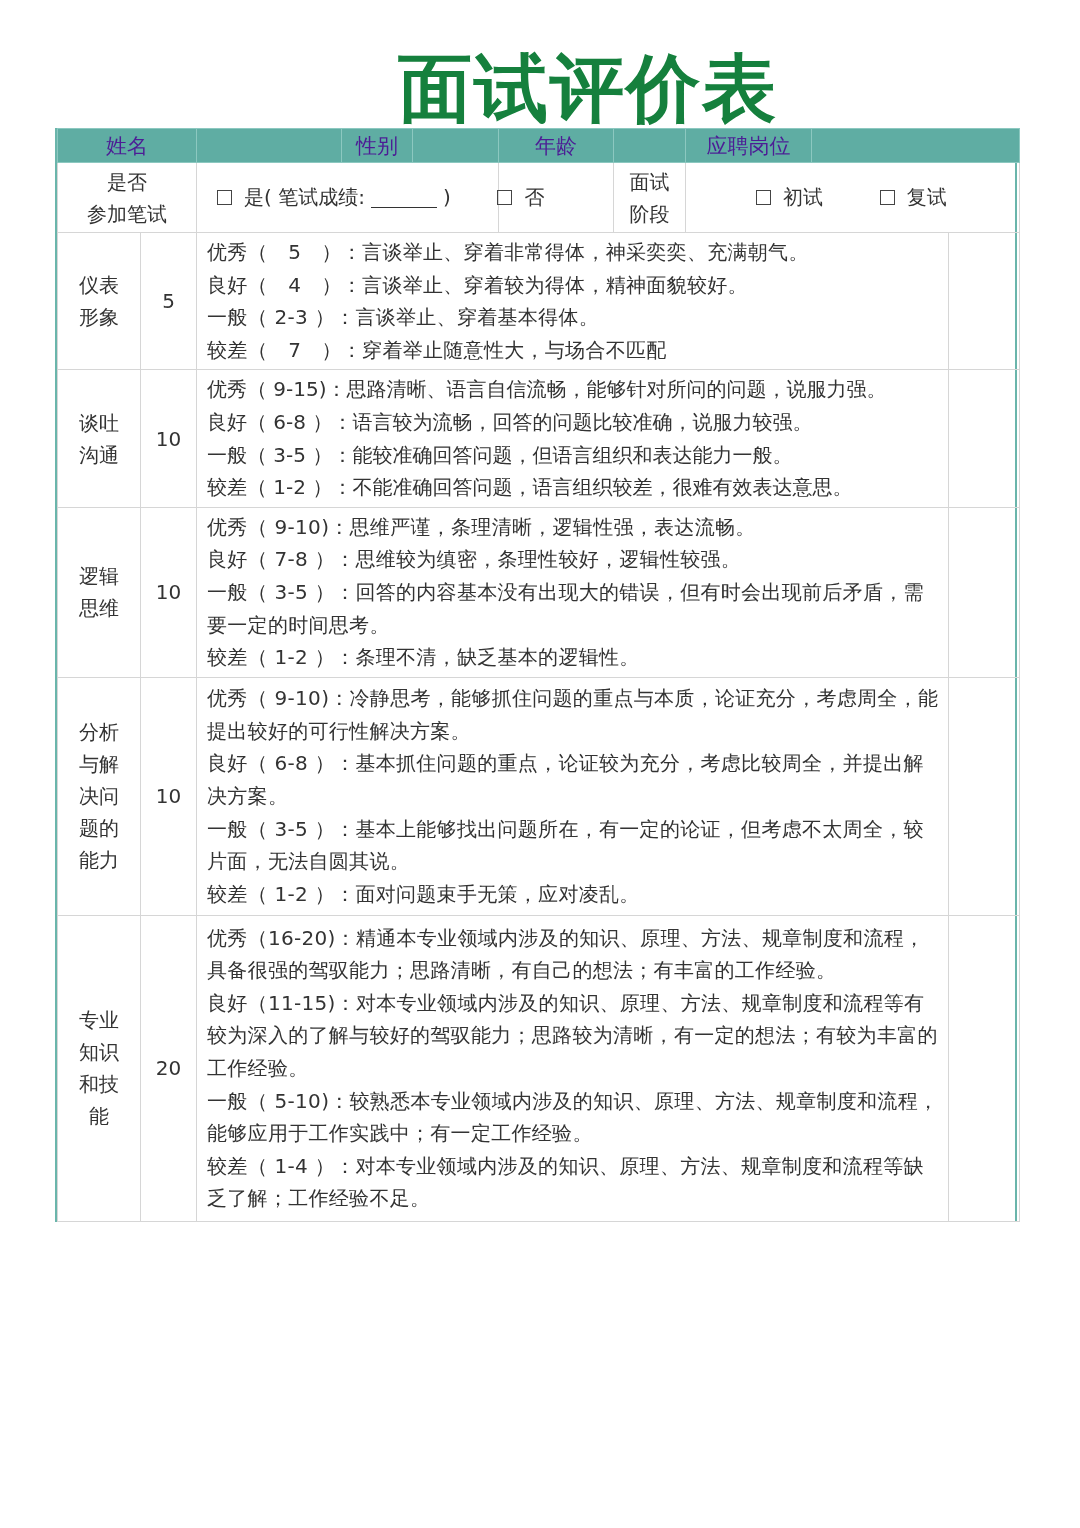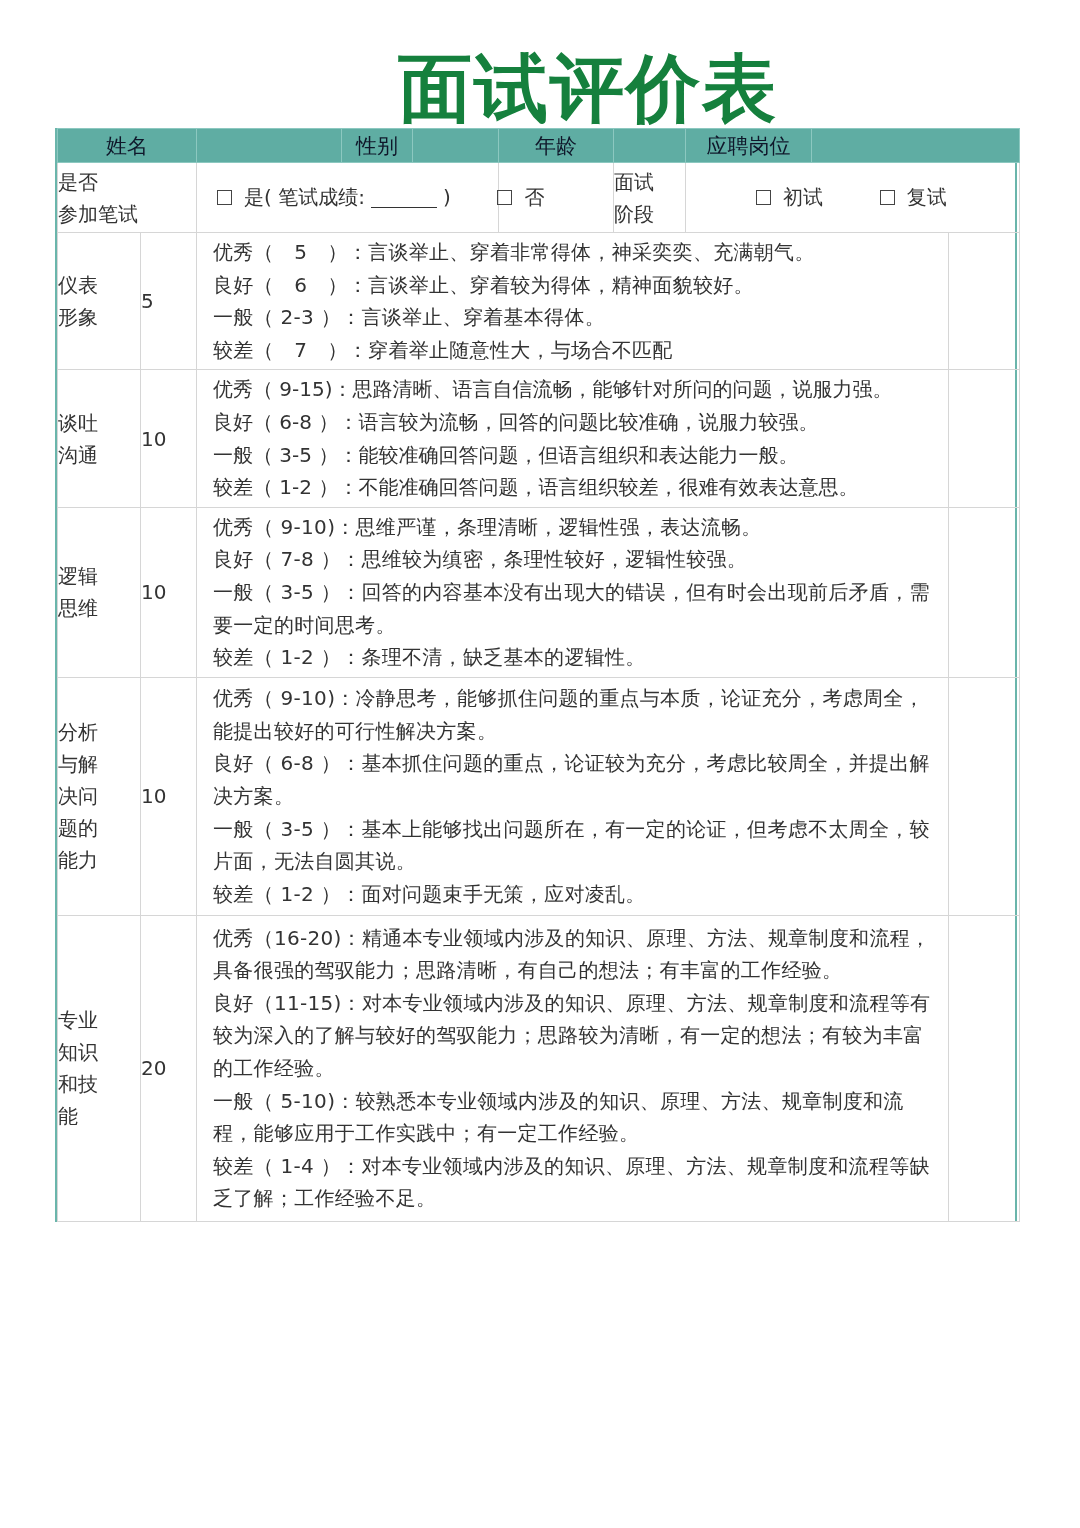--- a/index.html
+++ b/index.html
@@ -4,23 +4,23 @@
 <style>
   html, body { margin: 0; padding: 0; background: #ffffff; }
   body { width: 1080px; height: 1528px; position: relative; overflow: hidden;
          font-family: "DejaVu Sans", "Liberation Sans", sans-serif; color: #333333; }
   .title { position: absolute; left: 0; width: 1080px; top: 38px; text-align: center;
            font-size: 74px; font-weight: bold; color: #15803d; letter-spacing: 2px; line-height: 100px; margin-left: 48px; }
   .sheet { position: absolute; left: 55px; top: 128px; width: 962px;
            border-left: 2px solid #6ab5ab; border-right: 2px solid #6ab5ab; box-sizing: border-box; }
   table { border-collapse: collapse; width: 100%; table-layout: fixed; }
   td { border: 1px solid #d6d6d6; font-size: 20px; color: #333333; padding: 0; vertical-align: middle; }
-  tr.head td { background: #5fada3; border-color: #8cc8c0; text-align: center; height: 33px; font-size: 21px; color: #0f172a; }
-  .c { text-align: left; }
-  .crit { padding: 3px 8px 3px 16px; line-height: 32.6px; font-size: 20px; letter-spacing: 0.3px; }
+  tr.head td { background: #5fada3; border-color: #8cc8c0; text-align: center; height: 33px; font-size: 21px; color: #4c1d95; }
+  .c { text-align: center; }
+  .crit { padding: 3px 8px 3px 10px; line-height: 32.6px; font-size: 20px; letter-spacing: 0.3px; }
   .crit div { white-space: normal; }
   .checkbox { display: inline-block; width: 15px; height: 15px; border: 1.5px solid #444; vertical-align: -1px; margin-right: 12px; box-sizing: border-box; }
   .blank { display: inline-block; width: 66px; border-bottom: 1.5px solid #333; height: 18px; vertical-align: -4px; margin: 0 6px; }
   .small-lh { line-height: 32px; }
   .section-title { text-align: center; font-size: 23px; height: 40px; }
 </style>
 </head>
 <body>
 
 <div class="title">面试评价表</div>
@@ -77,21 +77,21 @@
 
 
   <tr style="height:136px">
     <td class="c small-lh">
       <div>仪表</div>
       <div>形象</div>
     </td>
     <td class="c">5</td>
     <td colspan="7" class="crit">
       <div>优秀（　5　）：言谈举止、穿着非常得体，神采奕奕、充满朝气。</div>
-      <div>良好（　6　）：言谈举止、穿着较为得体，精神面貌较好。</div>
+      <div>良好（　4　）：言谈举止、穿着较为得体，精神面貌较好。</div>
       <div>一般（ 2-3 ）：言谈举止、穿着基本得体。</div>
       <div>较差（　7　）：穿着举止随意性大，与场合不匹配</div>
     </td>
     <td></td>
   </tr>
 
   <tr style="height:137px">
     <td class="c small-lh">
       <div>谈吐</div>
       <div>沟通</div>

